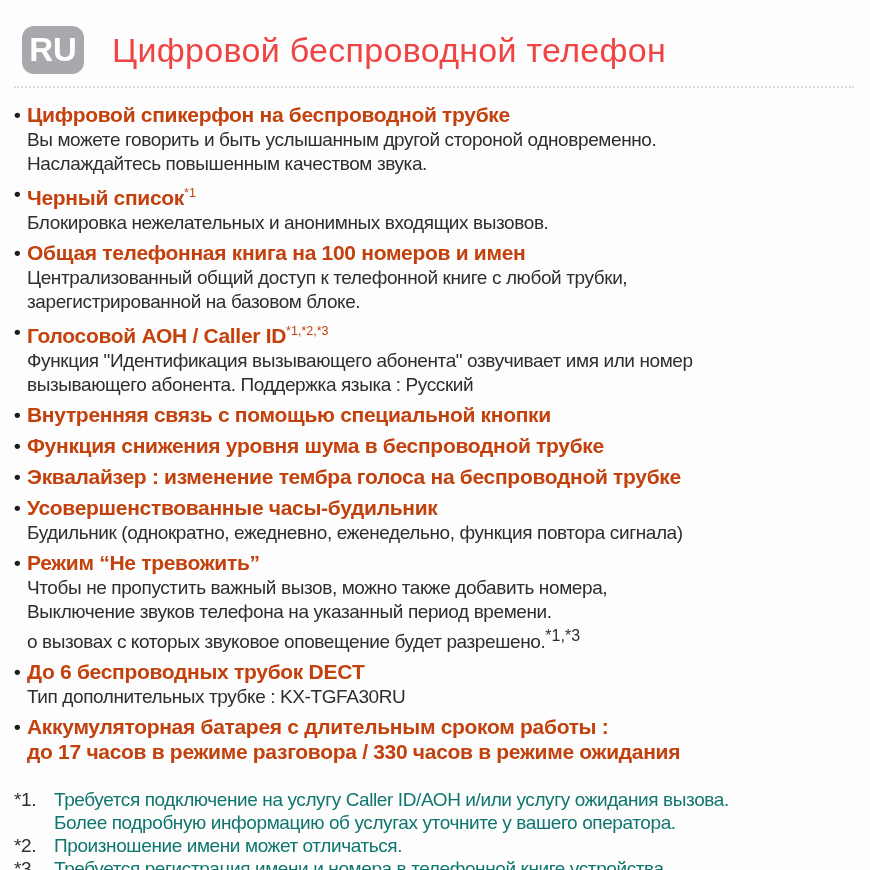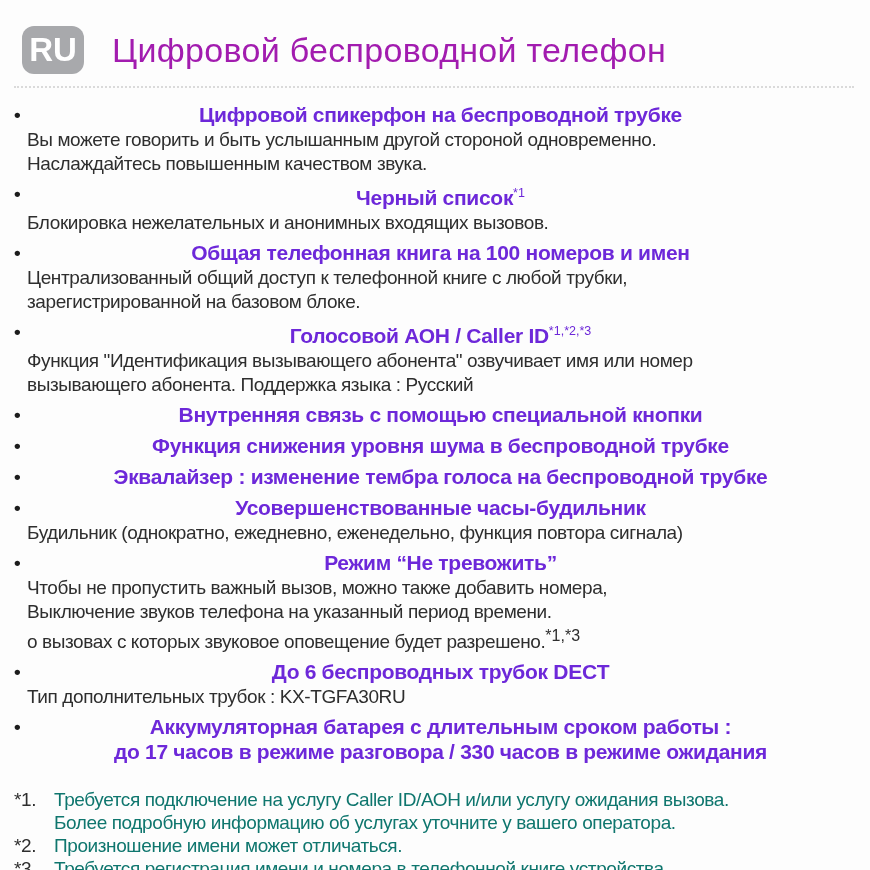--- a/index.html
+++ b/index.html
@@ -34,21 +34,21 @@
     font-weight: bold;
     font-size: 33px;
     display: flex;
     align-items: center;
     justify-content: center;
     flex: none;
   }
   .page-title {
     font-size: 34px;
     font-weight: 400;
-    color: #a21caf;
+    color: #ef4444;
     margin: 0;
     letter-spacing: 0.3px;
     white-space: nowrap;
   }
   .divider {
     border: none;
     border-top: 2px dotted #dadada;
     margin: 12px 0 14px 0;
   }
   
@@ -66,24 +66,23 @@
     flex: none;
     font-size: 19px;
     font-weight: bold;
     line-height: 25px;
     color: #1c1c1c;
   }
   .feature-body { flex: 1; }
   .feature-title {
     font-size: 21px;
     font-weight: bold;
-    color: #6d28d9;
+    color: #c2410c;
     line-height: 25px;
     letter-spacing: -0.3px;
-    text-align: center;
   }
   .feature-title sup {
     font-size: 12.5px;
     font-weight: 400;
     letter-spacing: 0;
   }
   .feature-line {
     font-size: 19px;
     line-height: 23px;
     color: #2e2e2e;
@@ -201,21 +200,21 @@
         <p class="feature-line">Чтобы не пропустить важный вызов, можно также добавить номера,</p>
         <p class="feature-line">Выключение звуков телефона на указанный период времени.</p>
         <p class="feature-line"><span>о вызовах с которых звуковое оповещение будет разрешено.</span><sup>*1,*3</sup></p>
       </div>
     </li>
 
     <li class="feature">
       <span class="bullet">•</span>
       <div class="feature-body">
         <div class="feature-title">До 6 беспроводных трубок DECT</div>
-        <p class="feature-line">Тип дополнительных трубок : KX-TGFA30RU</p>
+        <p class="feature-line">Тип дополнительных трубке : KX-TGFA30RU</p>
       </div>
     </li>
 
     <li class="feature">
       <span class="bullet">•</span>
       <div class="feature-body">
         <div class="feature-title">Аккумуляторная батарея с длительным сроком работы :</div>
         <div class="feature-title">до 17 часов в режиме разговора / 330 часов в режиме ожидания</div>
       </div>
     </li>

